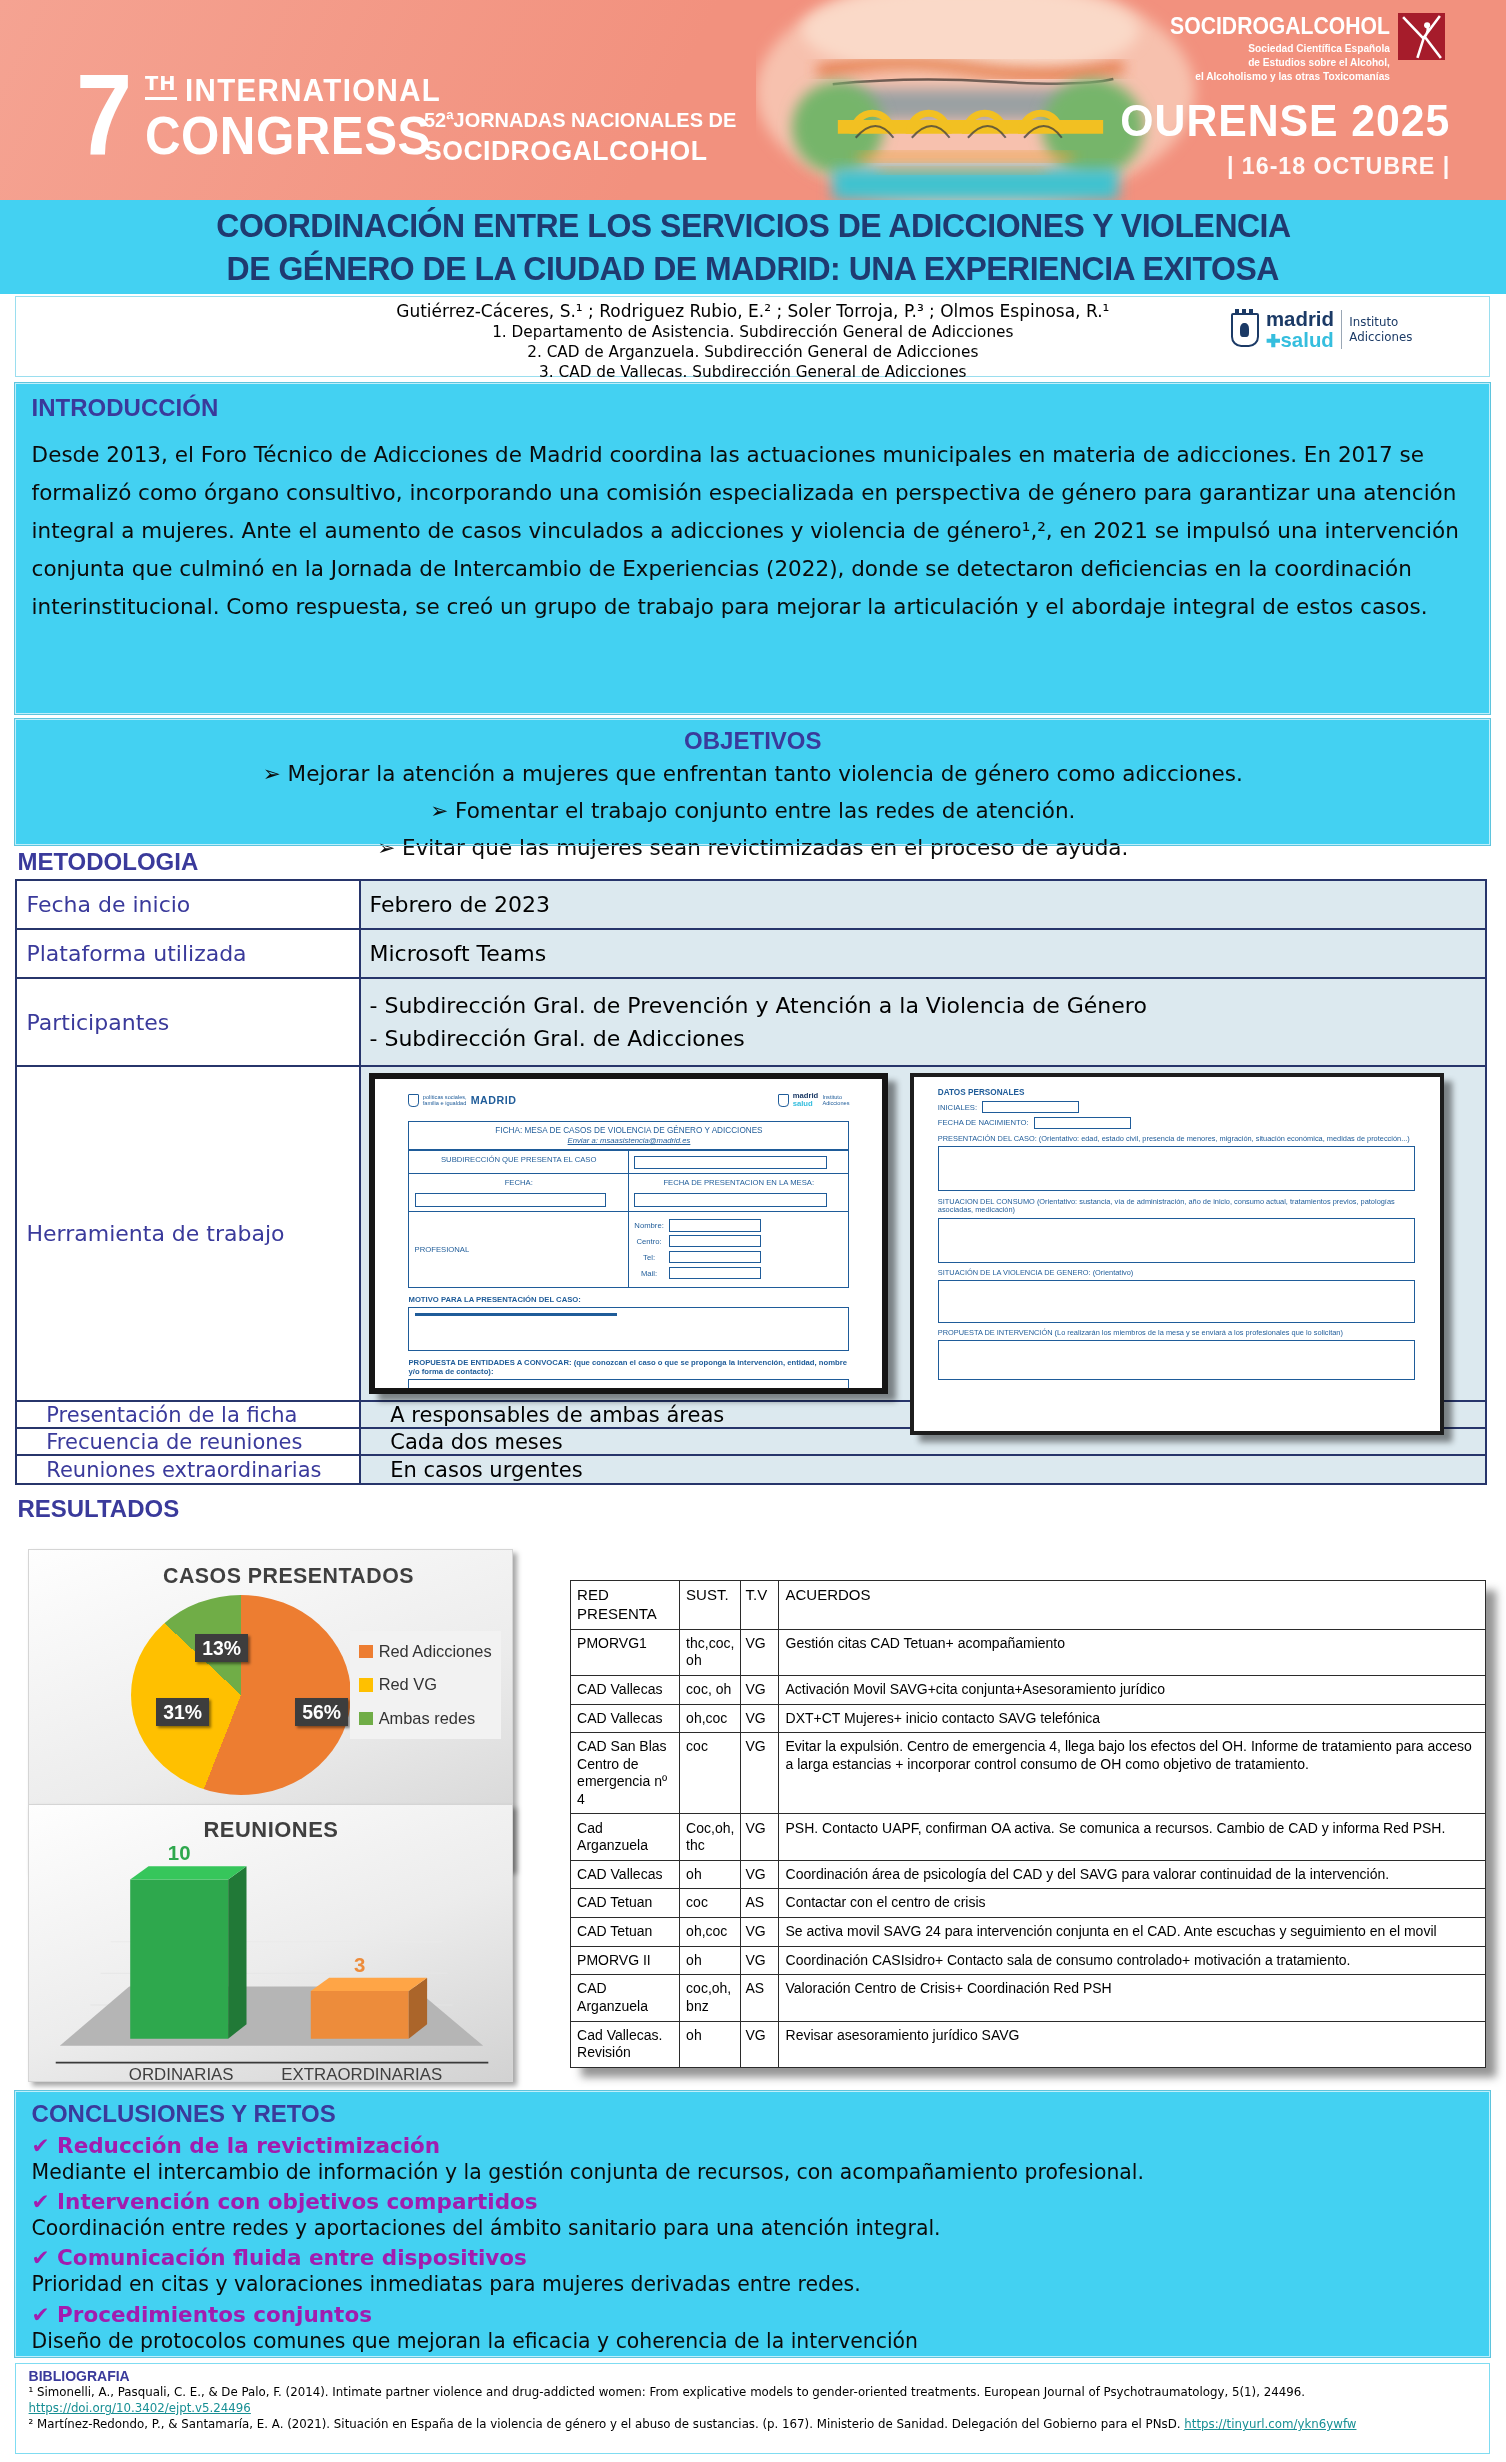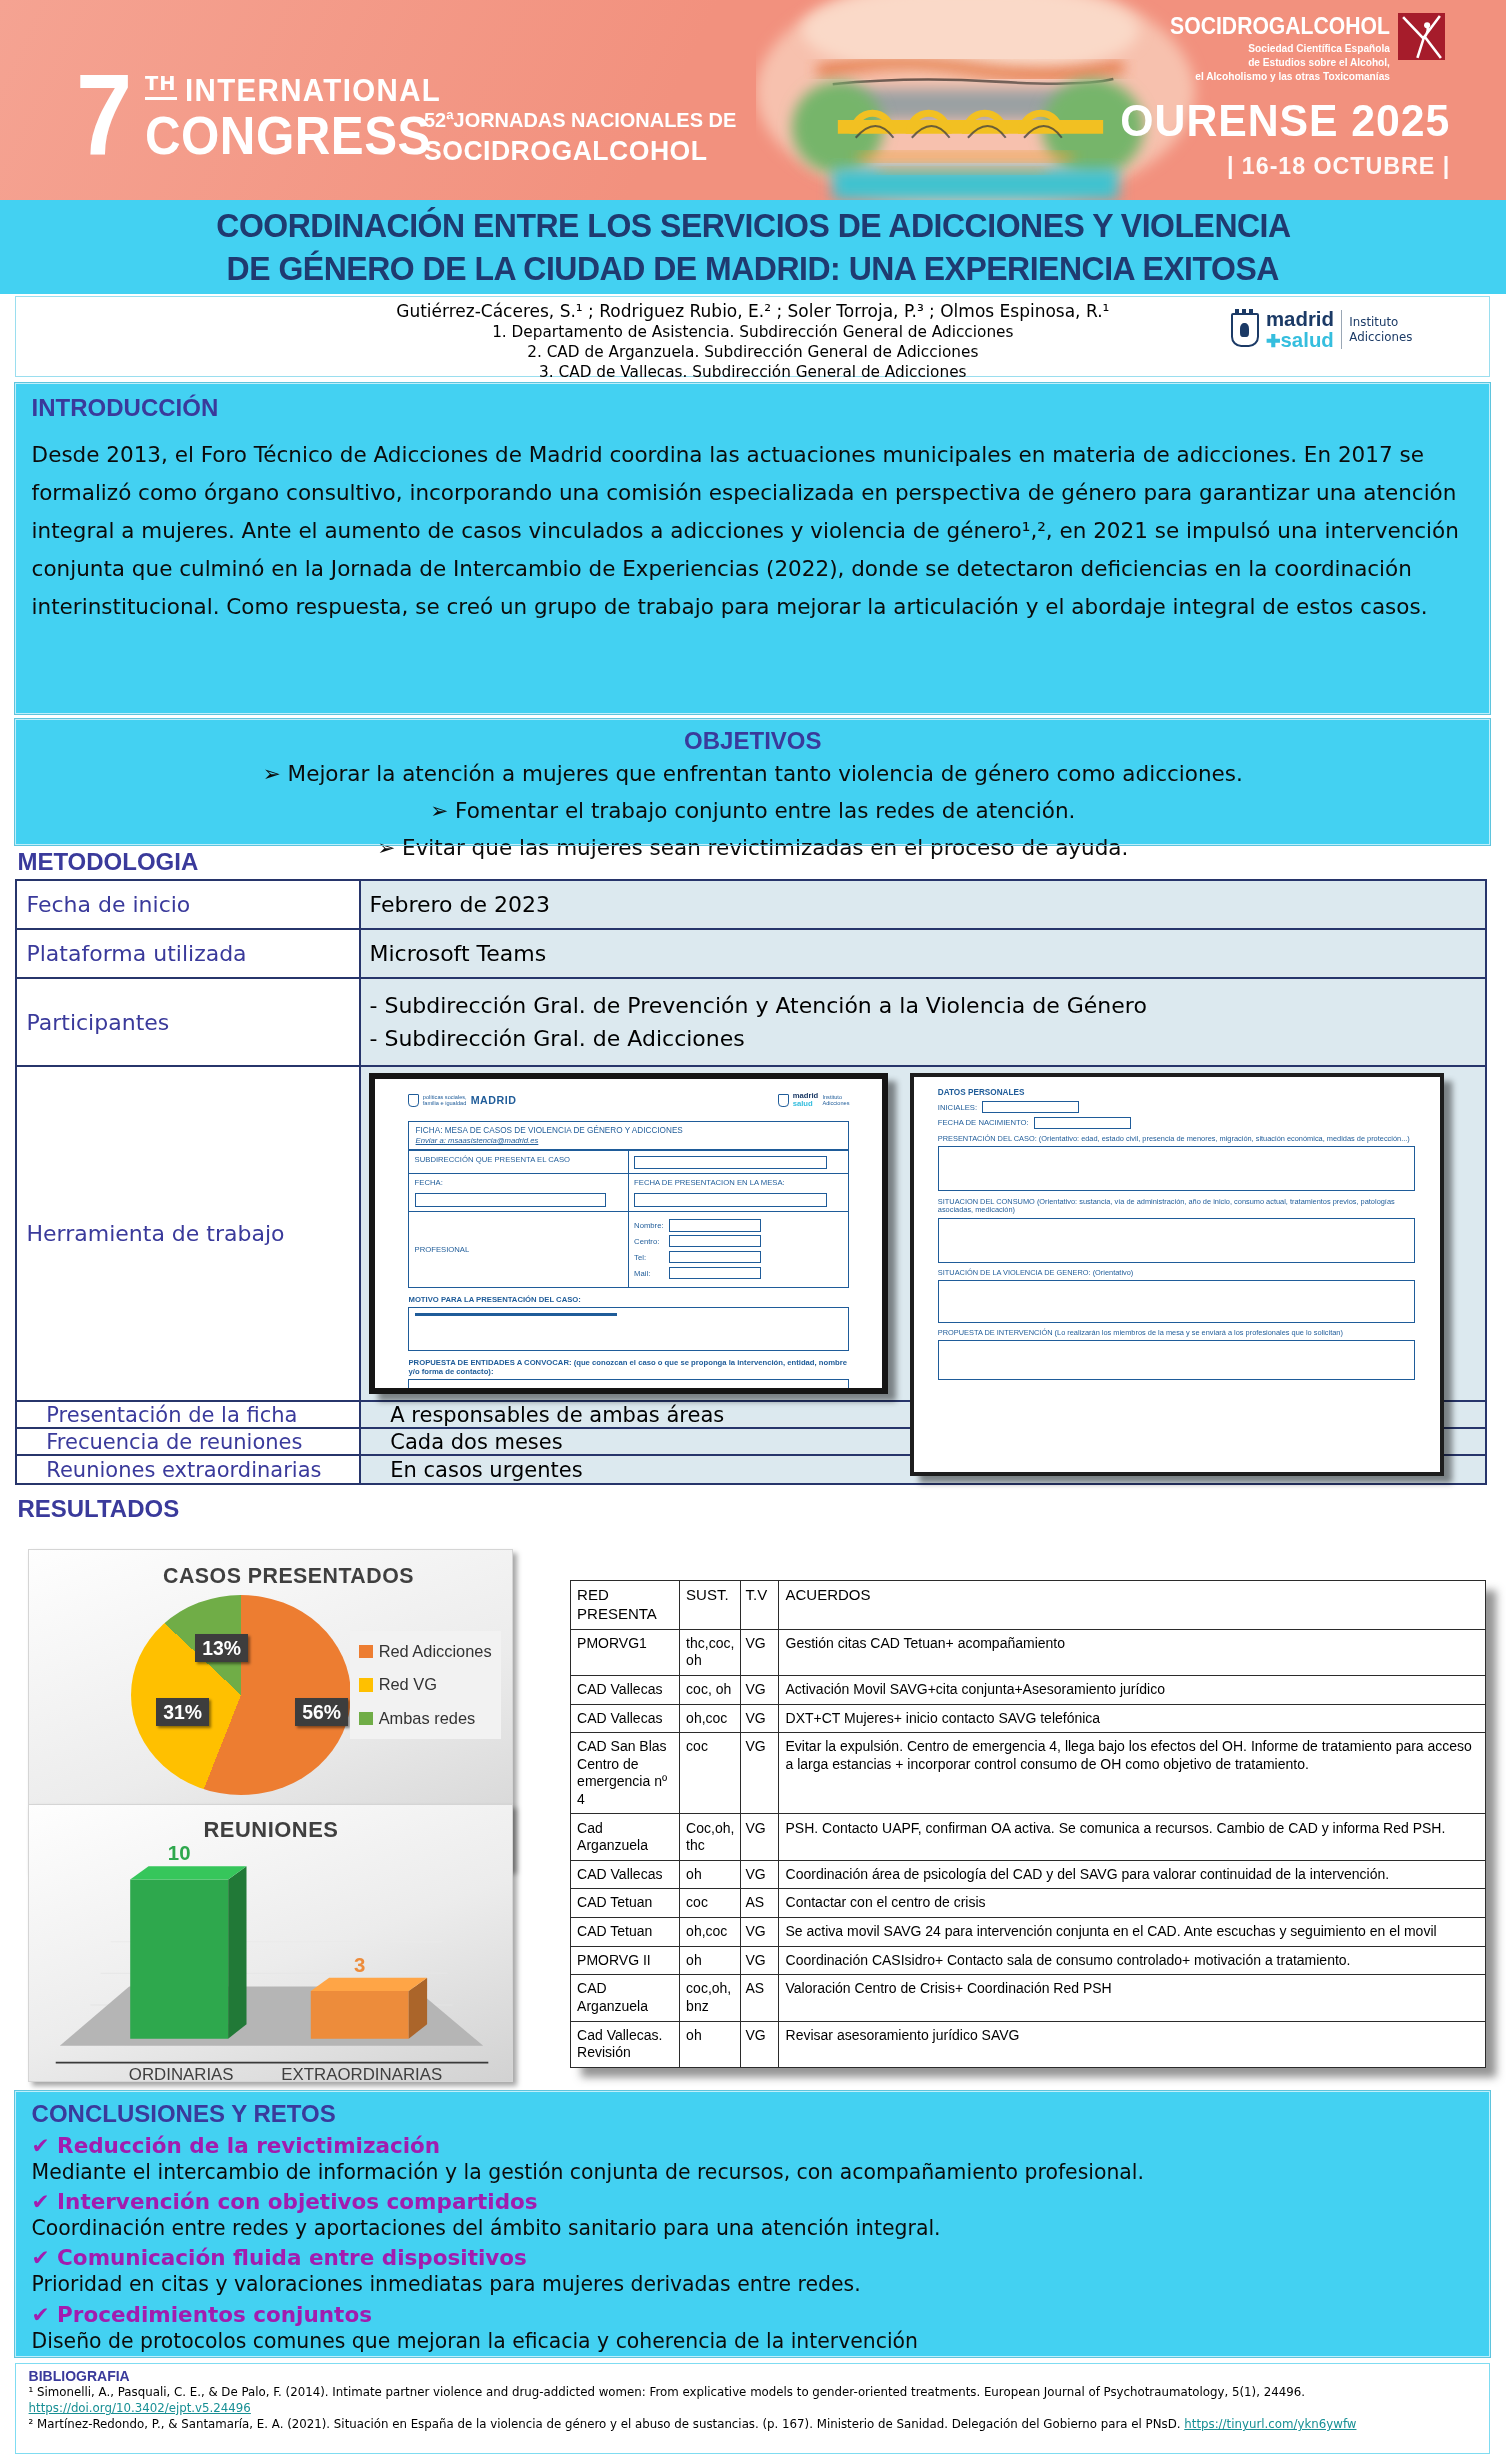--- a/index.html
+++ b/index.html
@@ -73,29 +73,29 @@
                display:flex; flex-direction:column; justify-content:center; }
   .met-value .vline { line-height:1.5; }
   .row-h1 { height:49px; } .row-h2 { height:49px; } .row-h3 { height:88px; } .row-h4 { height:335px; }
   .row-hs { height:27px; } .row-hs .met-label, .row-hs .met-value { font-size:21px;padding-left:29px; }
 
   
   .form-cell { position:relative; padding:0; }
   .form-doc { position:absolute; top:6.1px; background:#fff; overflow:hidden;
               box-shadow:9.2px 8.2px 6.1px rgba(0,0,0,0.45); color:#1f5c99; font-family:"Liberation Sans",sans-serif; }
   .form-1 { left:8.2px; width:519px; height:321px; border:6.1px solid #151515; padding:13.3px 33px 5.1px 33px; }
-  .form-2 { left:549px; width:534px; height:403px; border:4.1px solid #1d1d1d; padding:11.2px 25.5px 5.1px 23.5px; }
+  .form-2 { left:549px; width:534px; height:362px; border:4.1px solid #1d1d1d; padding:11.2px 25.5px 5.1px 23.5px; }
   .f-logos { display:flex; justify-content:space-between; align-items:center; }
   .f-logo { display:flex; align-items:center; gap:4.1px; }
   .f-shield { width:10.2px; height:13.3px; border:1px solid #1f5c99; border-radius:1px 1px 4.1px 4.1px; }
   .f-tiny { font-size:5.6px; line-height:1.15; color:#1f5c99; }
   .f-madrid { font-size:10.7px; font-weight:bold; letter-spacing:0.5px; color:#1f5c99; }
   .f-msalud b { display:block; font-size:7.7px; line-height:1.05; color:#1b3a66; }
   .f-msalud .c { color:#35bede; }
-  .f-table { margin-top:12.3px; border:1.5px solid #1f5c99; }
+  .f-table { margin-top:12.3px; border:1.5px solid #1f5c99;text-align:center; }
   .f-title { padding:4.1px 6.1px 3.1px 6.1px; border-bottom:2.6px solid #1f5c99; }
   .f-title-1 { font-size:8.2px; }
   .f-title-2 { font-size:7.7px; font-style:italic; text-decoration:underline; margin-top:1.5px; }
   .f-r { display:flex; border-bottom:1.5px solid #1f5c99; }
   .f-r:last-child { border-bottom:none; }
   .f-c { padding:4.1px 5.1px; }
   .f-c-l { width:50%; border-right:1.5px solid #1f5c99; }
   .f-c-r { width:50%; }
   .f-lab { font-size:7.7px; }
   .f-lab-b { font-size:7.7px; font-weight:bold; }

